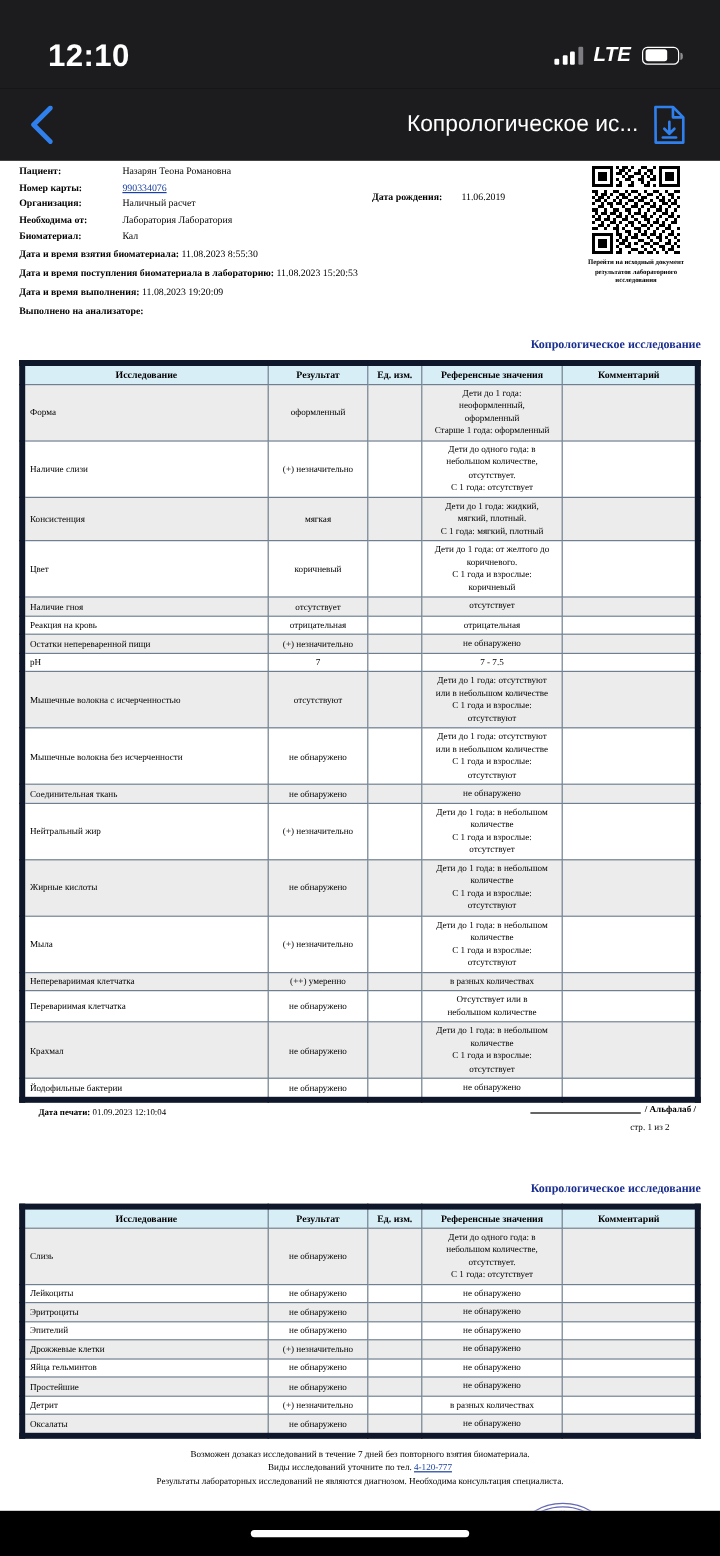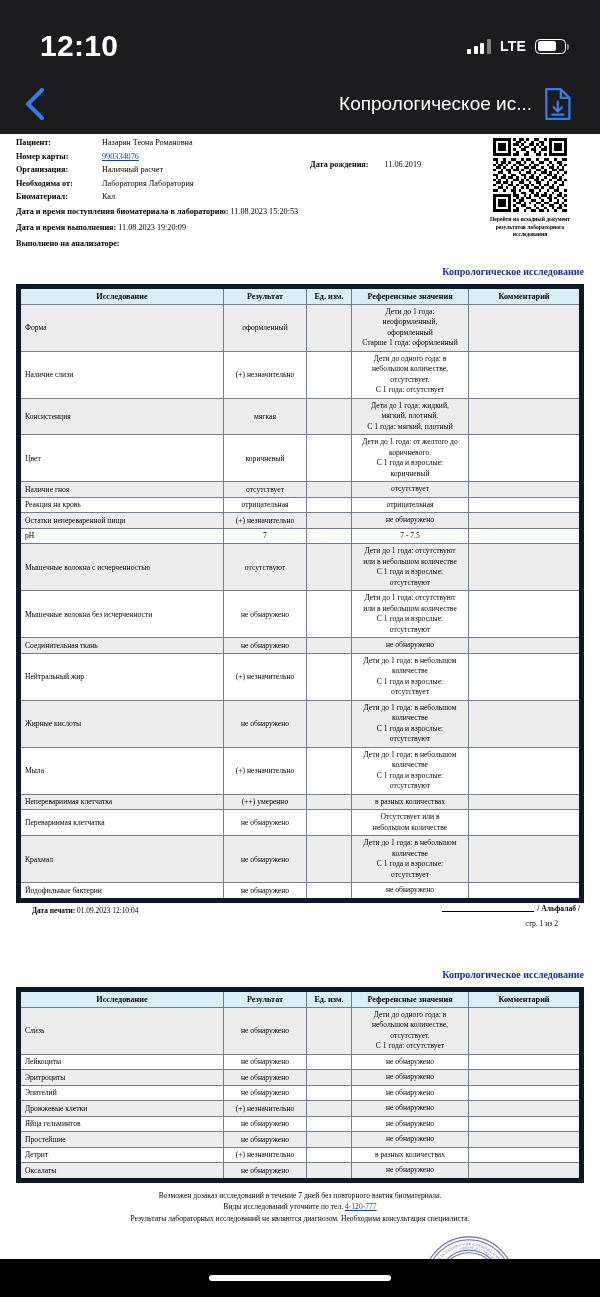--- a/index.html
+++ b/index.html
@@ -10,29 +10,29 @@
     -webkit-font-smoothing:antialiased;
     overflow:hidden;
   }
 
   
   .statusbar{
     height:74px; background:#1c1c1e; color:#fff;
     display:flex; align-items:center; justify-content:space-between;
     padding:18px 34px 0 40px;
   }
-  .sb-time{ font-size:30px; font-weight:600; letter-spacing:.3px; }
+  .sb-time{ font-size:26px; font-weight:600; letter-spacing:.3px; }
   .sb-right{ display:flex; align-items:center; gap:9px; }
   .bars{ display:flex; align-items:flex-end; gap:2.5px; height:15px; }
   .bars i{ display:block; width:4px; background:#fff; border-radius:1px; }
   .bars i:nth-child(1){height:5px}
   .bars i:nth-child(2){height:8px}
   .bars i:nth-child(3){height:11px}
   .bars i:nth-child(4){height:15px; background:#7e7e82}
-  .lte{ font-size:14px; font-weight:600; letter-spacing:.2px; }
+  .lte{ font-size:17px; font-weight:600; letter-spacing:.2px;font-style:italic; }
   .batt{ position:relative; width:31px; height:15px; border:1.6px solid #fff;
          border-radius:4.5px; padding:1.6px; }
   .batt b{ display:block; height:100%; width:72%; background:#fff; border-radius:2.2px; }
   .batt:after{ content:""; position:absolute; right:-4px; top:4.5px;
                width:2.4px; height:6px; background:#fff; border-radius:0 2px 2px 0; opacity:.5; }
 
   
   .navbar{
     height:60px; background:#1c1c1e; color:#fff;
     display:flex; align-items:center; padding:0 22px 0 14px; gap:6px;
@@ -163,20 +163,24 @@
         <span class="flabel">Организация:</span>
         <span class="fval">Наличный расчет</span>
       </div>
       <div class="frow">
         <span class="flabel">Необходима от:</span>
         <span class="fval">Лаборатория Лаборатория</span>
       </div>
       <div class="frow">
         <span class="flabel">Биоматериал:</span>
         <span class="fval">Кал</span>
+      </div>
+      <div class="fline">
+        <span style="font-weight:bold">Дата и время взятия биоматериала:</span>
+        <span>11.08.2023 8:55:30</span>
       </div>
       <div class="fline">
         <span style="font-weight:bold">Дата и время поступления биоматериала в лабораторию:</span>
         <span>11.08.2023 15:20:53</span>
       </div>
       <div class="fline">
         <span style="font-weight:bold">Дата и время выполнения:</span>
         <span>11.08.2023 19:20:09</span>
       </div>
       <div class="fline">

